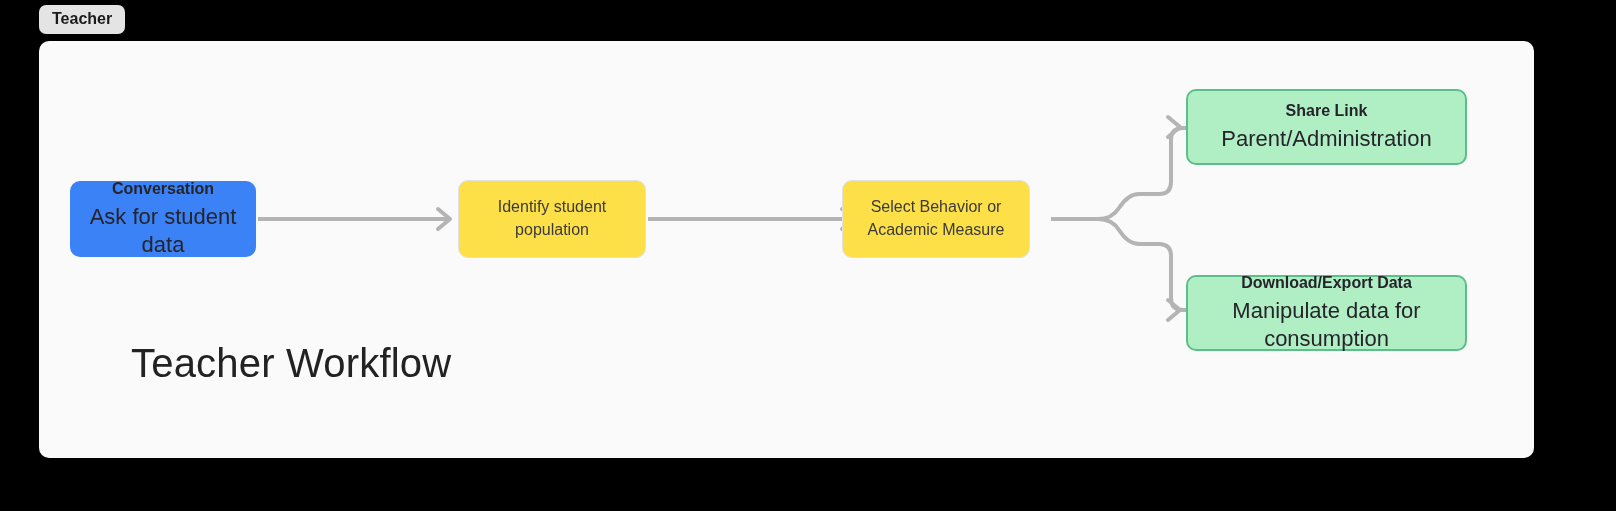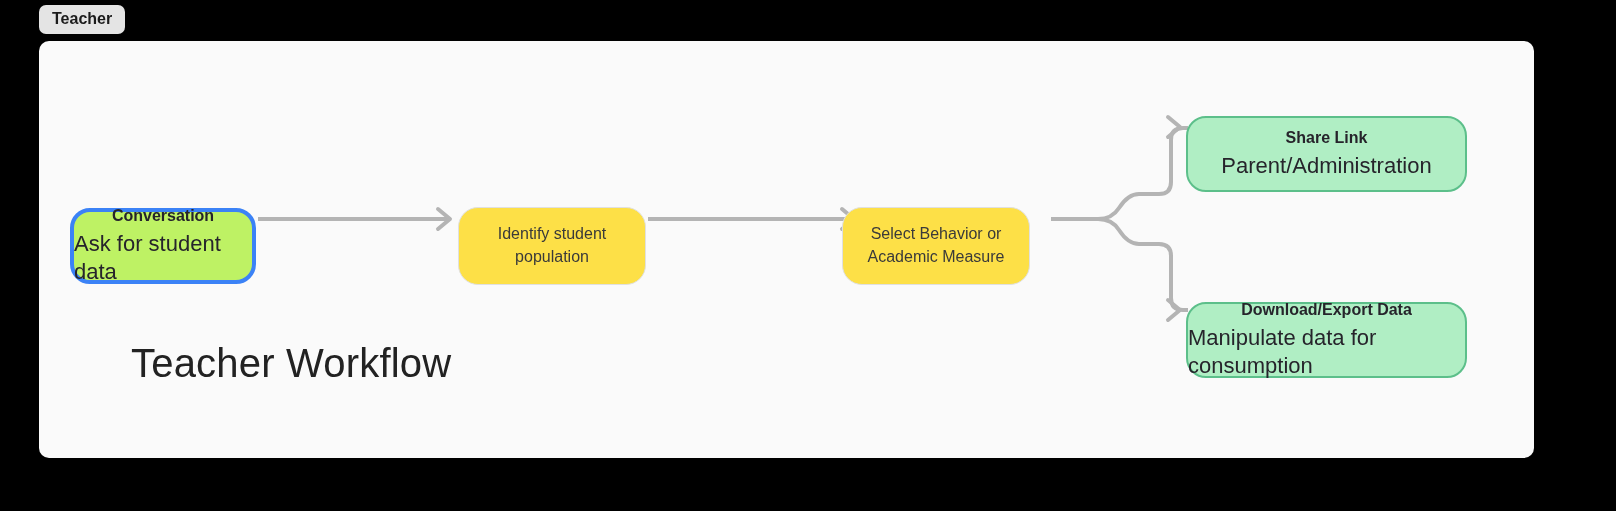--- a/index.html
+++ b/index.html
@@ -64,44 +64,43 @@
   }
 
   
   .node {
     position: absolute;
     box-sizing: border-box;
     display: flex;
     flex-direction: column;
     align-items: center;
     justify-content: center;
-    text-align: left;
-    border-radius: 20px;
-    margin-top: 27px;
+    text-align: center;
+    border-radius: 10px;
   }
   .node .title {
     font-weight: bold;
     font-size: 16px;
     color: #26242b;
     line-height: 1.28;
   }
   .node .sub {
     font-size: 22px;
     color: #26242b;
     line-height: 1.28;
     margin-top: 3px;
   }
   .node .line {
     font-size: 16px;
     color: #3a3a3a;
     line-height: 1.42;
   }
 
   .node.purple {
-    background: #bef264;
+    background: #3b82f6;
     border: 4px solid #3b82f6;
   }
   .node.plain {
     background: #fde047;
     border: 1.6px solid #e0e0e0;
   }
   .node.green {
     background: #b0eec4;
     border: 2.4px solid #5cbf8a;
   }

